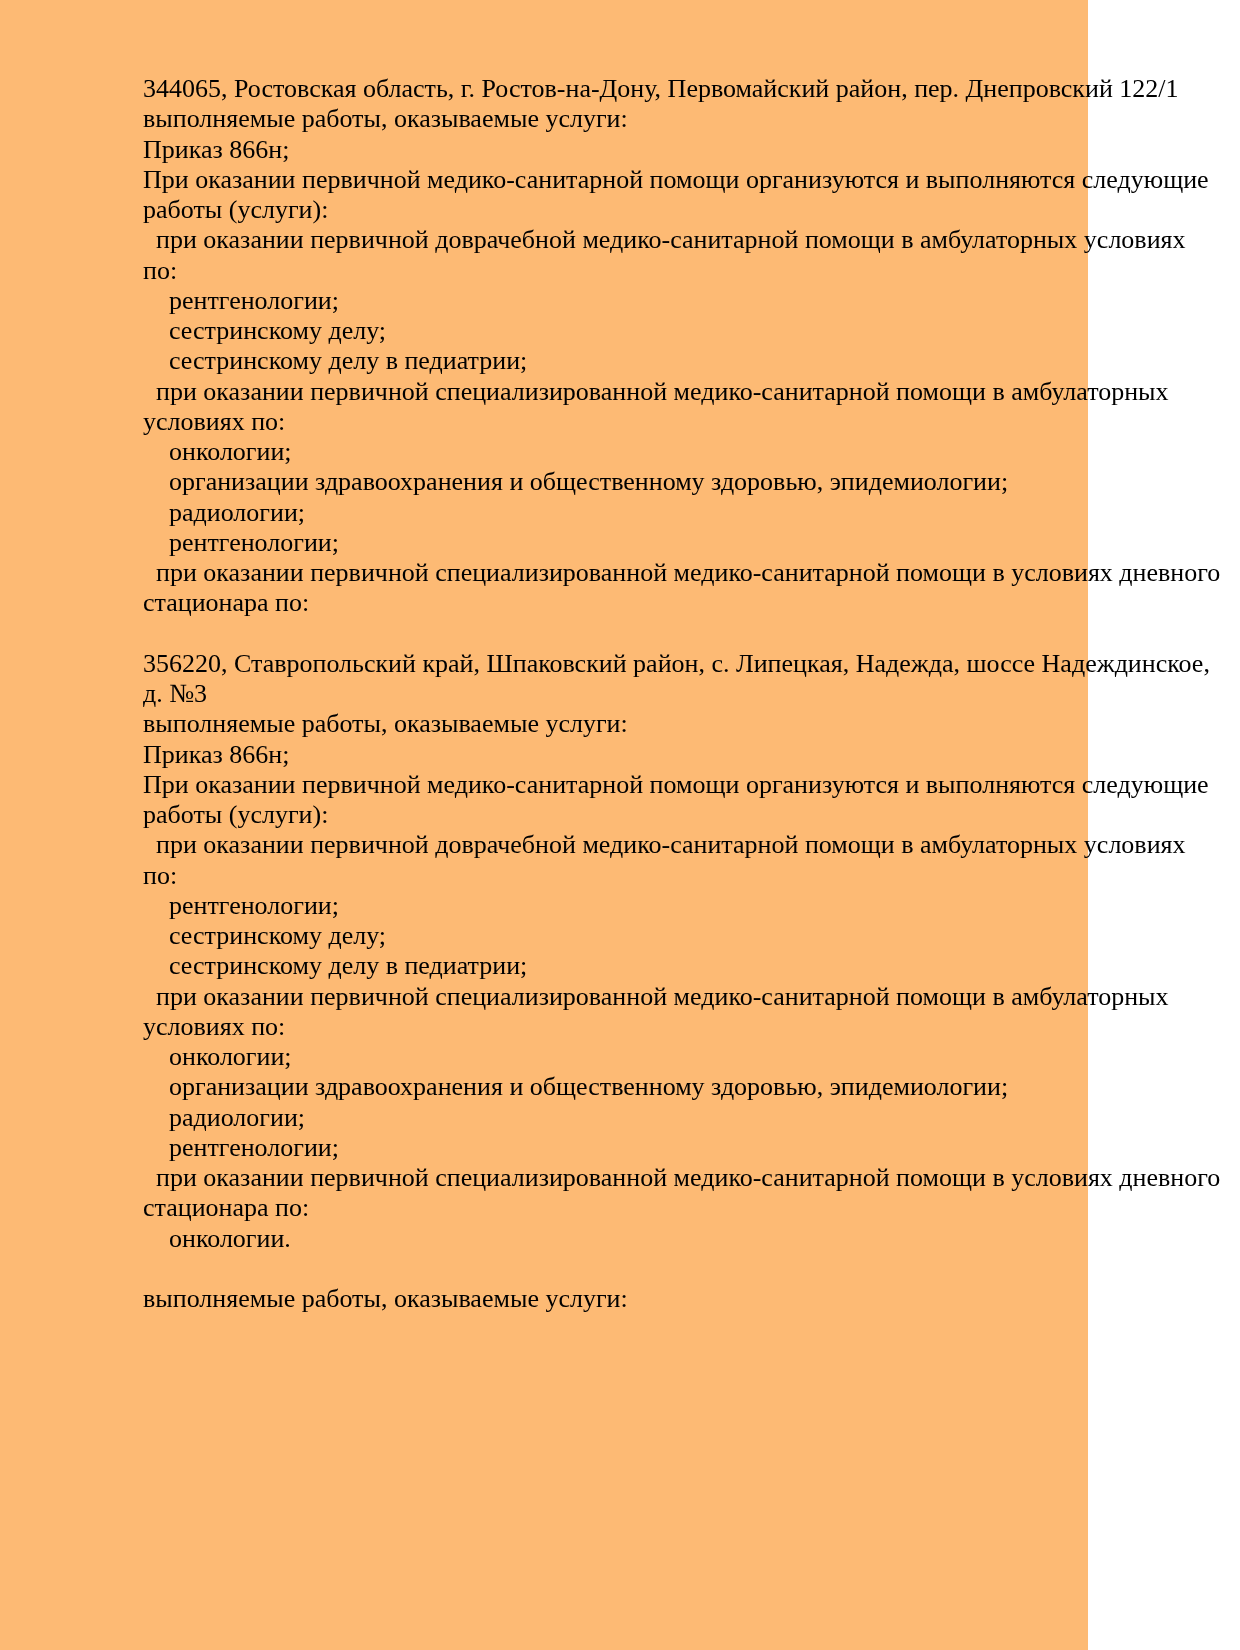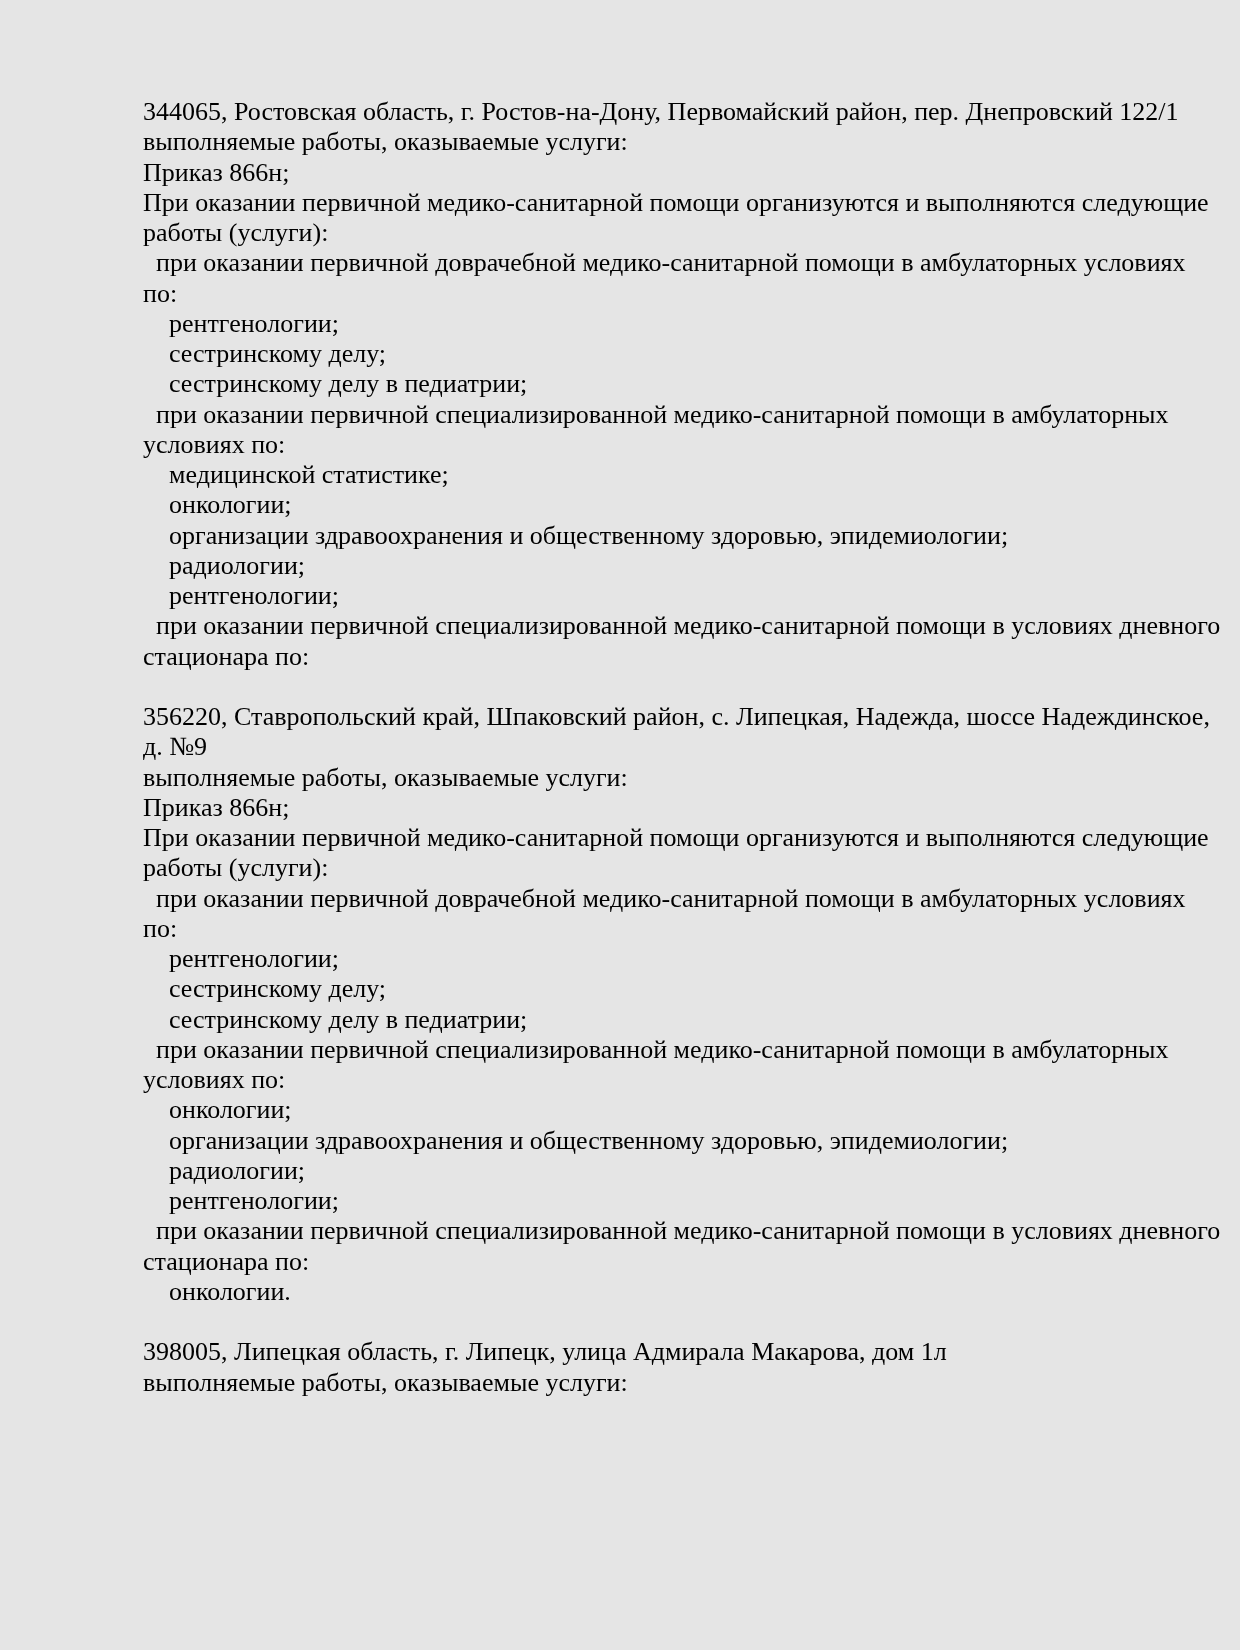--- a/index.html
+++ b/index.html
@@ -7,24 +7,24 @@
     padding: 0;
   }
   body {
     width: 1240px;
     height: 1650px;
     background: #ffffff;
     overflow: hidden;
   }
   .page {
     box-sizing: border-box;
-    width: 1240px;
+    width: 1088px;
     height: 1650px;
-    padding: 97px 30px 0 143px;
-    background: #e5e5e5;
+    padding: 74px 30px 0 143px;
+    background: #fdba74;
   }
   .doc {
     color: #000000;
     font-family: "Liberation Serif", "DejaVu Serif", serif;
     font-size: 26px;
     line-height: 30.25px;
   }
   .line {
     white-space: pre;      
     min-height: 30.25px;
@@ -44,32 +44,31 @@
         <div class="line">Приказ 866н;</div>
         <div class="line">При оказании первичной медико-санитарной помощи организуются и выполняются следующие</div>
         <div class="line">работы (услуги):</div>
         <div class="line">  при оказании первичной доврачебной медико-санитарной помощи в амбулаторных условиях</div>
         <div class="line">по:</div>
         <div class="line">    рентгенологии;</div>
         <div class="line">    сестринскому делу;</div>
         <div class="line">    сестринскому делу в педиатрии;</div>
         <div class="line">  при оказании первичной специализированной медико-санитарной помощи в амбулаторных</div>
         <div class="line">условиях по:</div>
-        <div class="line">    медицинской статистике;</div>
         <div class="line">    онкологии;</div>
         <div class="line">    организации здравоохранения и общественному здоровью, эпидемиологии;</div>
         <div class="line">    радиологии;</div>
         <div class="line">    рентгенологии;</div>
         <div class="line">  при оказании первичной специализированной медико-санитарной помощи в условиях дневного</div>
         <div class="line">стационара по:</div>
       </div>
       <div class="line blank"></div>
       <div>
         <div class="line">356220, Ставропольский край, Шпаковский район, с. Липецкая, Надежда, шоссе Надеждинское,</div>
-        <div class="line">д. №9</div>
+        <div class="line">д. №3</div>
         <div class="line">выполняемые работы, оказываемые услуги:</div>
         <div class="line">Приказ 866н;</div>
         <div class="line">При оказании первичной медико-санитарной помощи организуются и выполняются следующие</div>
         <div class="line">работы (услуги):</div>
         <div class="line">  при оказании первичной доврачебной медико-санитарной помощи в амбулаторных условиях</div>
         <div class="line">по:</div>
         <div class="line">    рентгенологии;</div>
         <div class="line">    сестринскому делу;</div>
         <div class="line">    сестринскому делу в педиатрии;</div>
         <div class="line">  при оказании первичной специализированной медико-санитарной помощи в амбулаторных</div>
@@ -77,17 +76,16 @@
         <div class="line">    онкологии;</div>
         <div class="line">    организации здравоохранения и общественному здоровью, эпидемиологии;</div>
         <div class="line">    радиологии;</div>
         <div class="line">    рентгенологии;</div>
         <div class="line">  при оказании первичной специализированной медико-санитарной помощи в условиях дневного</div>
         <div class="line">стационара по:</div>
         <div class="line">    онкологии.</div>
       </div>
       <div class="line blank"></div>
       <div>
-        <div class="line">398005, Липецкая область, г. Липецк, улица Адмирала Макарова, дом 1л</div>
         <div class="line">выполняемые работы, оказываемые услуги:</div>
       </div>
     </div>
 </div>
 
 </body></html>

